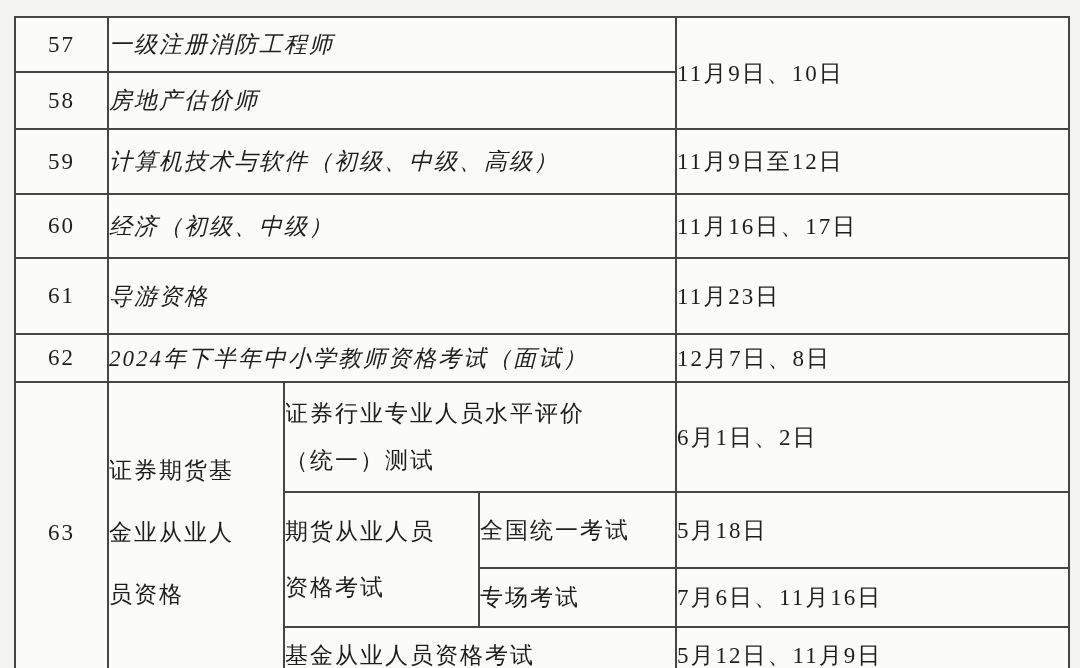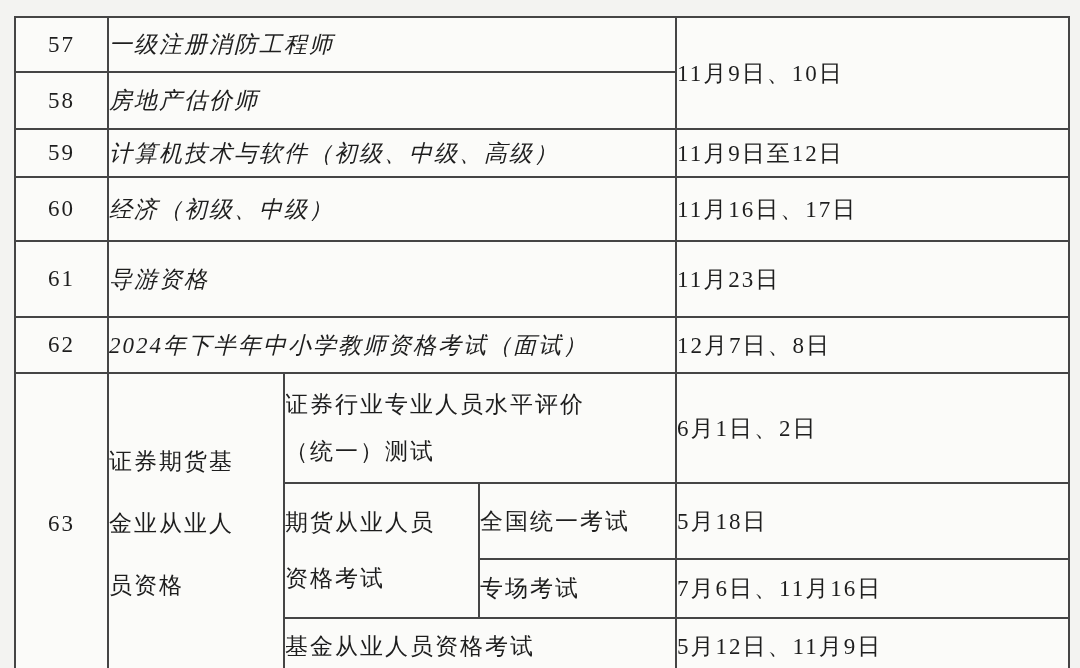--- a/index.html
+++ b/index.html
@@ -57,24 +57,24 @@
   td.sess{
     padding-left:16px;
     white-space:nowrap;
   }
   td.wide{
     padding-left:16px;
     white-space:nowrap;
   }
   tr.h55{height:55px}
   tr.h57{height:57px}
-  tr.h61{height:48px}
+  tr.h61{height:65px}
   tr.h62{height:64px}
   tr.h60{height:76px}
-  tr.h56{height:56px}
+  tr.h56{height:48px}
   tr.h110{height:110px}
   tr.h59{height:59px}
   .ln{white-space:nowrap;}
 </style>
 </head>
 <body>
 
 <div class="stage">
   <table class="sched">
     <colgroup>

